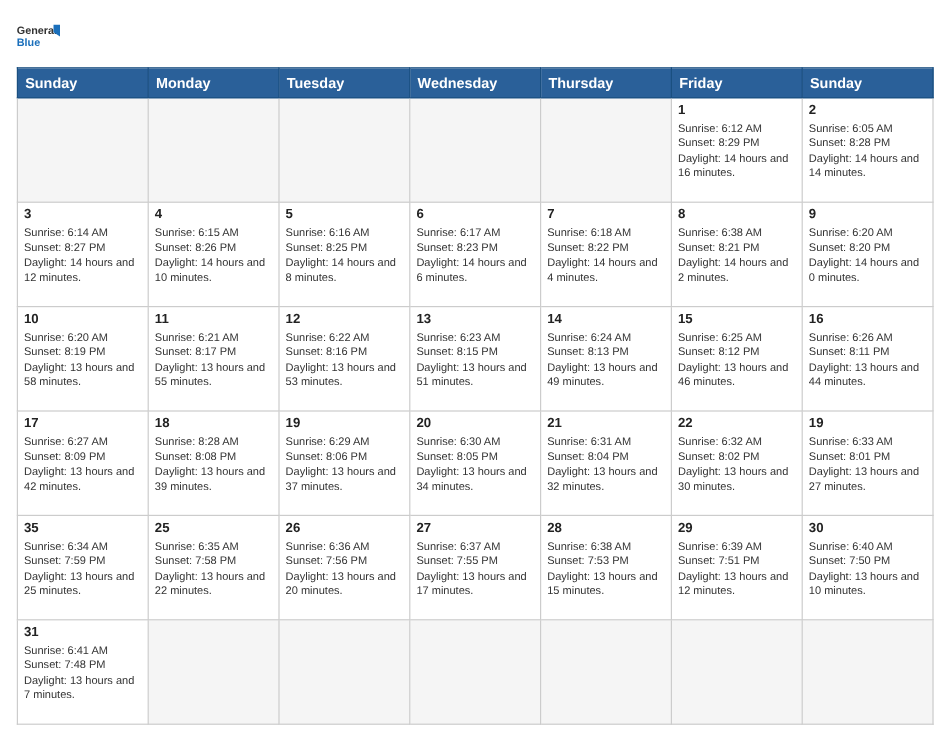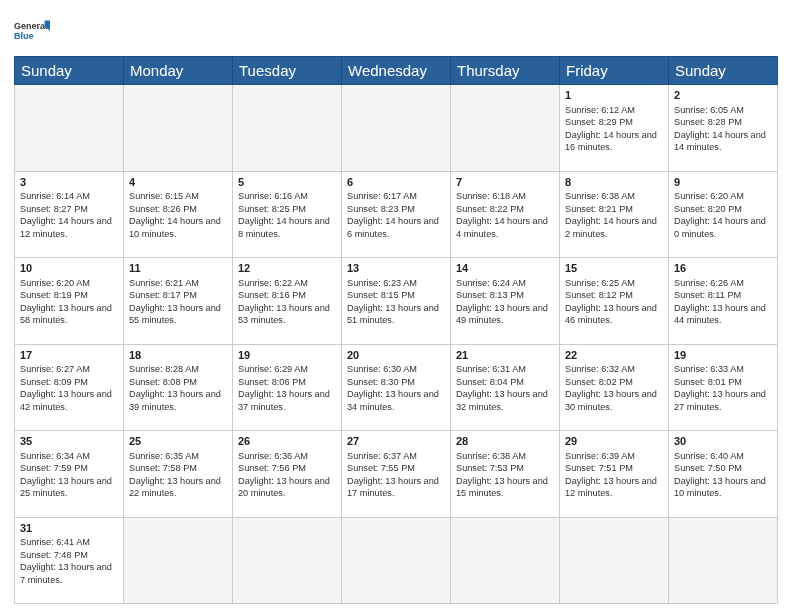--- a/index.html
+++ b/index.html
@@ -56,22 +56,22 @@
       border-collapse: collapse;
       width: 100%;
       table-layout: fixed;
     }
 
     .calendar th {
       background-color: #2a6099;
       color: #fff;
       text-align: left;
       padding: 5px 6px;
-      font-size: 15px;
-      font-weight: normal;
+      font-size: 12px;
+      font-weight: bold;
       border: 1px solid #1a4f80;
     }
 
     .calendar td {
       border: 1px solid #ccc;
       vertical-align: top;
       padding: 3px 5px;
       font-size: 9.5px;
       line-height: 1.35;
       background: #fff;
@@ -253,21 +253,21 @@
           </td>
           <td>
             <span class="day-number">19</span>
             <div class="day-info">Sunrise: 6:29 AM
 Sunset: 8:06 PM
 Daylight: 13 hours and 37 minutes.</div>
           </td>
           <td>
             <span class="day-number">20</span>
             <div class="day-info">Sunrise: 6:30 AM
-Sunset: 8:30 PM
+Sunset: 8:05 PM
 Daylight: 13 hours and 34 minutes.</div>
           </td>
           <td>
             <span class="day-number">21</span>
             <div class="day-info">Sunrise: 6:31 AM
 Sunset: 8:04 PM
 Daylight: 13 hours and 32 minutes.</div>
           </td>
           <td>
             <span class="day-number">22</span>

